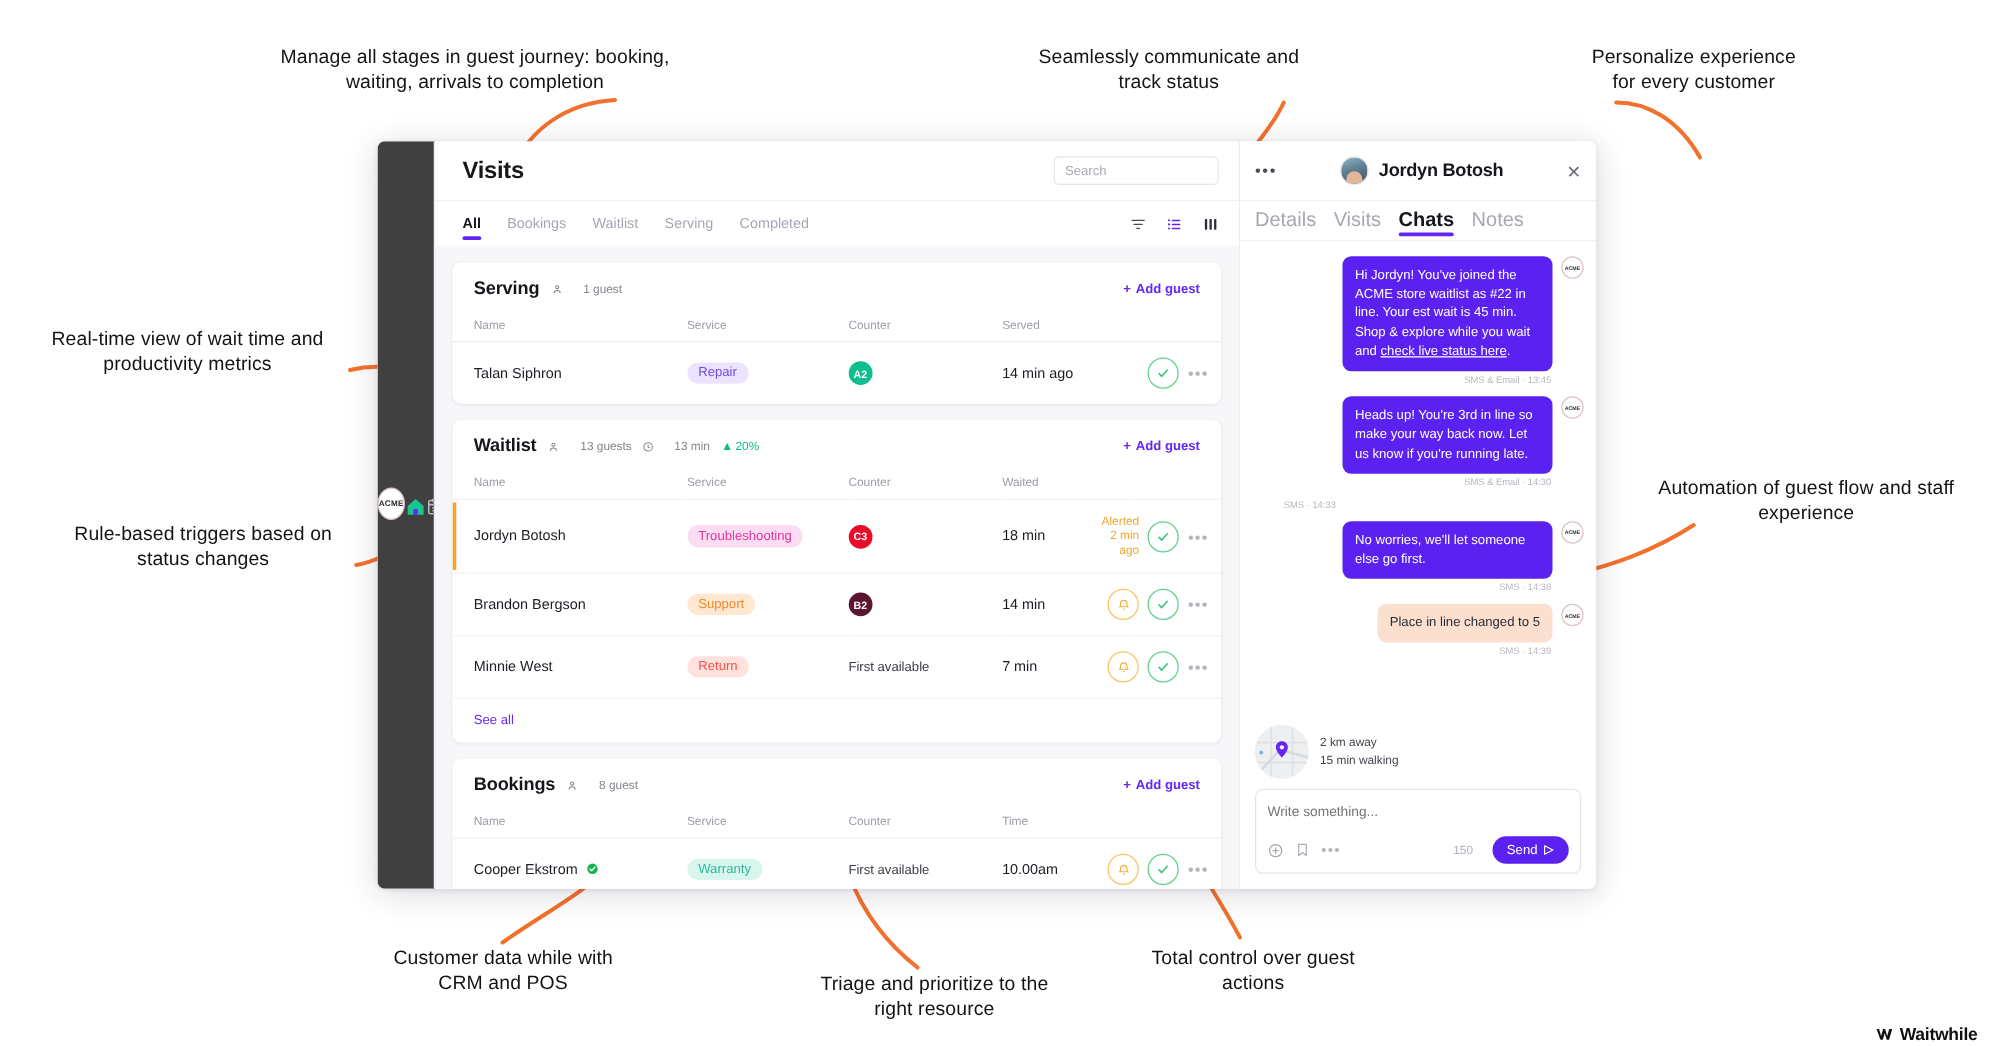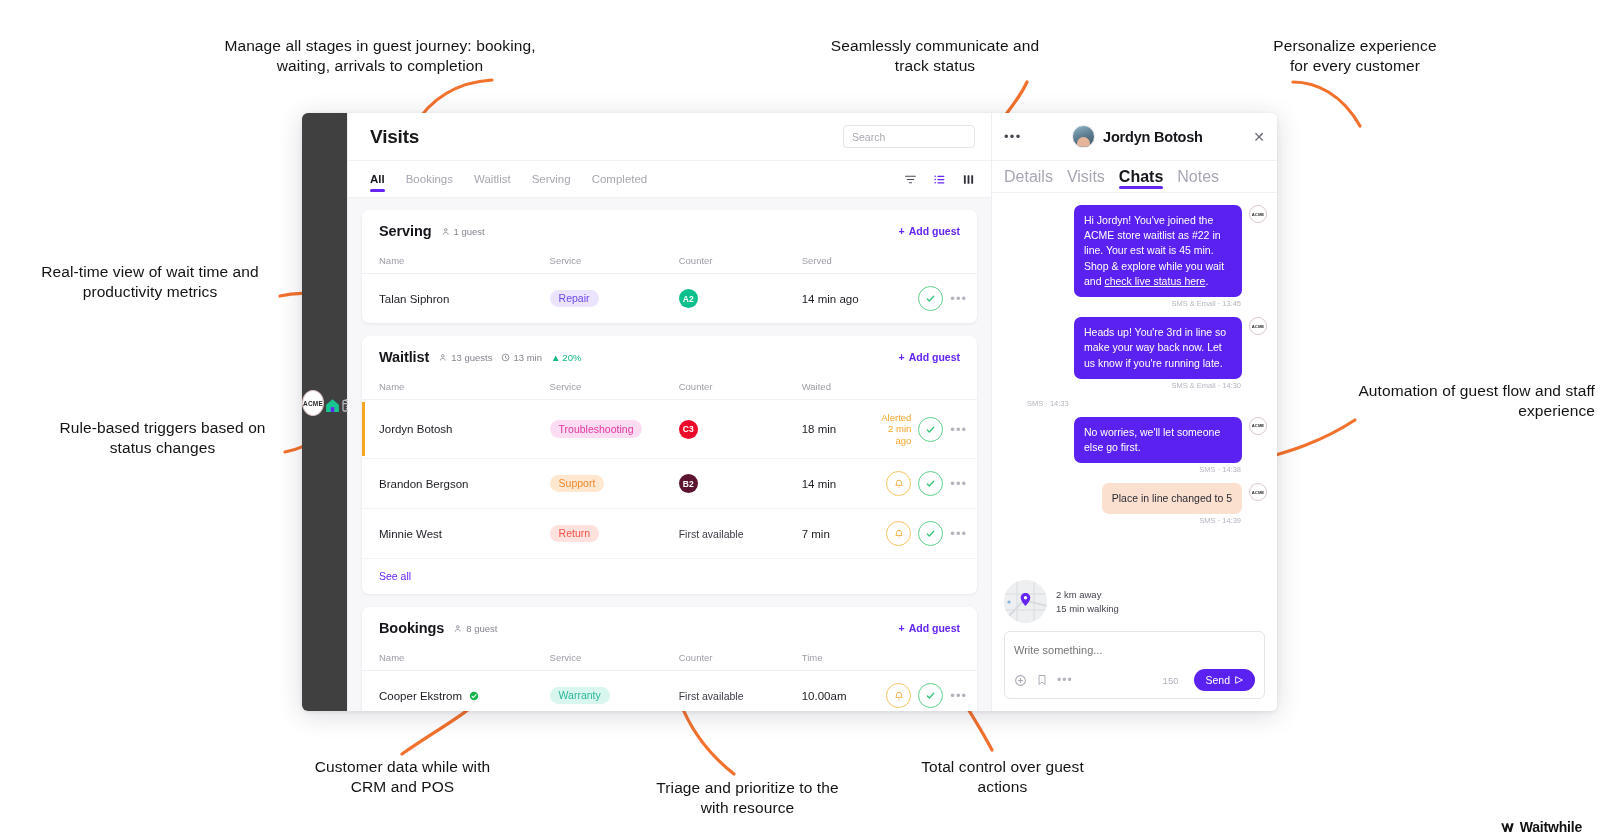--- a/index.html
+++ b/index.html
@@ -118,21 +118,21 @@
     box-shadow: 0 1px 3px rgba(30,28,60,.07);
     margin-bottom: 13px; overflow: hidden;
   }
   .card-head {
     display: flex; align-items: center;
     padding: 13px 17px 11px 17px;
   }
   .card-title { font-size: 14.5px; font-weight: 700; color: #15151b; letter-spacing: -.1px; }
   .meta { display: flex; align-items: center; gap: 4px; margin-left: 10px; }
   .meta-item {
-    display: flex; align-items: center; gap: 3px;
+    display: flex; align-items: center; gap: 16px;
     font-size: 9.5px; color: #84858f; margin-right: 5px;
   }
   .meta-up { color: #12b886; font-size: 9.5px; display: flex; align-items: center; gap: 2px; }
   .add-guest {
     margin-left: auto; display: flex; align-items: center; gap: 4px;
     color: #6425f5; font-size: 10.5px; font-weight: 700; cursor: pointer;
   }
 
   table { width: 100%; border-collapse: collapse; table-layout: fixed; }
   th {
@@ -286,26 +286,26 @@
   <div class="callout" style="left:170px; top:36px; width:420px;">Manage all stages in guest journey: booking,
 waiting, arrivals to completion</div>
   <div class="callout" style="left:795px; top:36px; width:280px;">Seamlessly communicate and
 track status</div>
   <div class="callout" style="left:1230px; top:36px; width:250px;">Personalize experience
 for every customer</div>
   <div class="callout" style="left:10px; top:262px; width:280px;">Real-time view of wait time and
 productivity metrics</div>
   <div class="callout" style="left:40px; top:418px; width:245px;">Rule-based triggers based on
 status changes</div>
-  <div class="callout" style="left:1295px; top:381px; width:300px;text-align:right;">Automation of guest flow and staff
+  <div class="callout" style="left:1295px; top:381px; width:300px;">Automation of guest flow and staff
 experience</div>
   <div class="callout" style="left:285px; top:757px; width:235px;">Customer data while with
 CRM and POS</div>
   <div class="callout" style="left:630px; top:778px; width:235px;">Triage and prioritize to the
-with resource</div>
+right resource</div>
   <div class="callout" style="left:890px; top:757px; width:225px;">Total control over guest
 actions</div>
 
   <svg class="arrow" style="left:410px; top:78px;" width="90" height="55" viewBox="0 0 90 55">
     <path d="M3 50 C 20 20, 48 4, 82 2" stroke="#f2712c" stroke-width="3.2" fill="none" stroke-linecap="round"></path>
   </svg>
   <svg class="arrow" style="left:955px; top:80px;" width="80" height="95" viewBox="0 0 80 95">
     <path d="M72 2 C 60 28, 30 58, 3 90" stroke="#f2712c" stroke-width="3.2" fill="none" stroke-linecap="round"></path>
   </svg>
   <svg class="arrow" style="left:1290px; top:80px;" width="75" height="50" viewBox="0 0 75 50">

